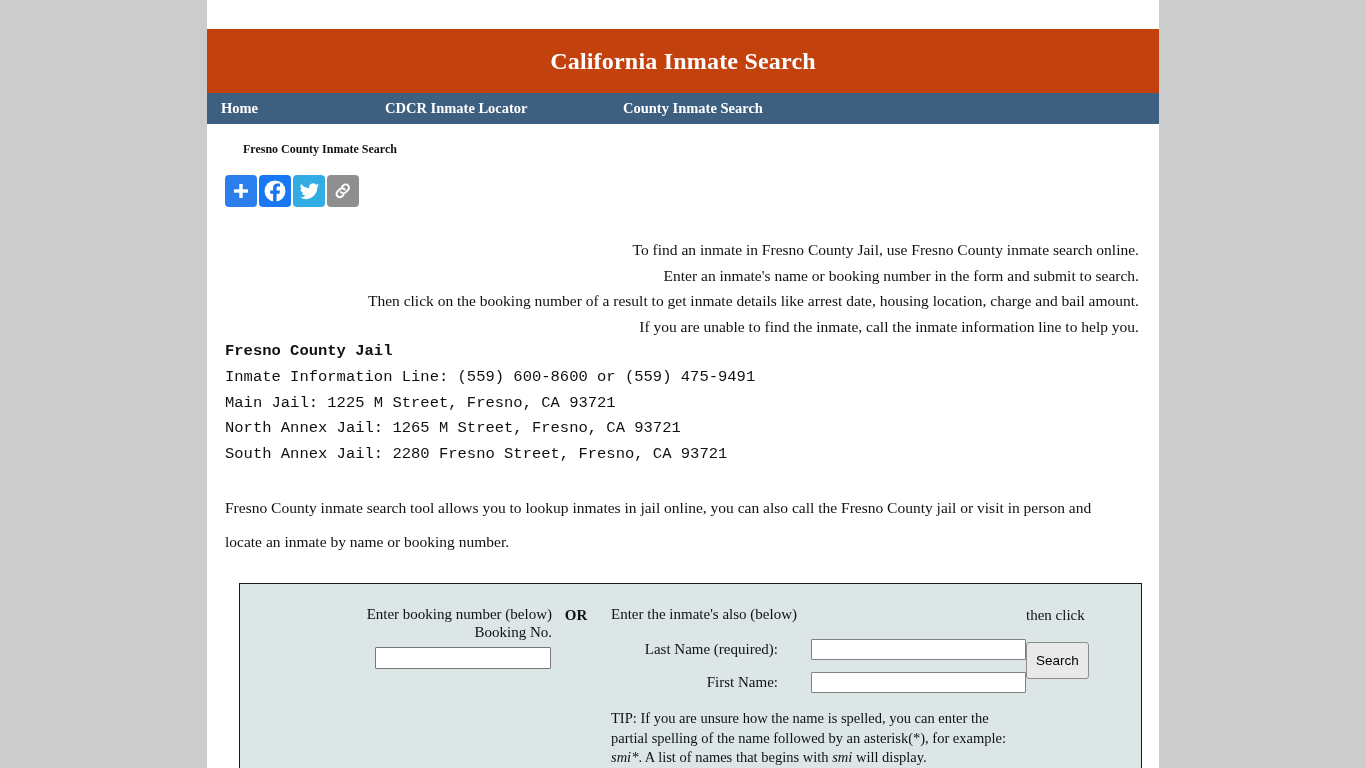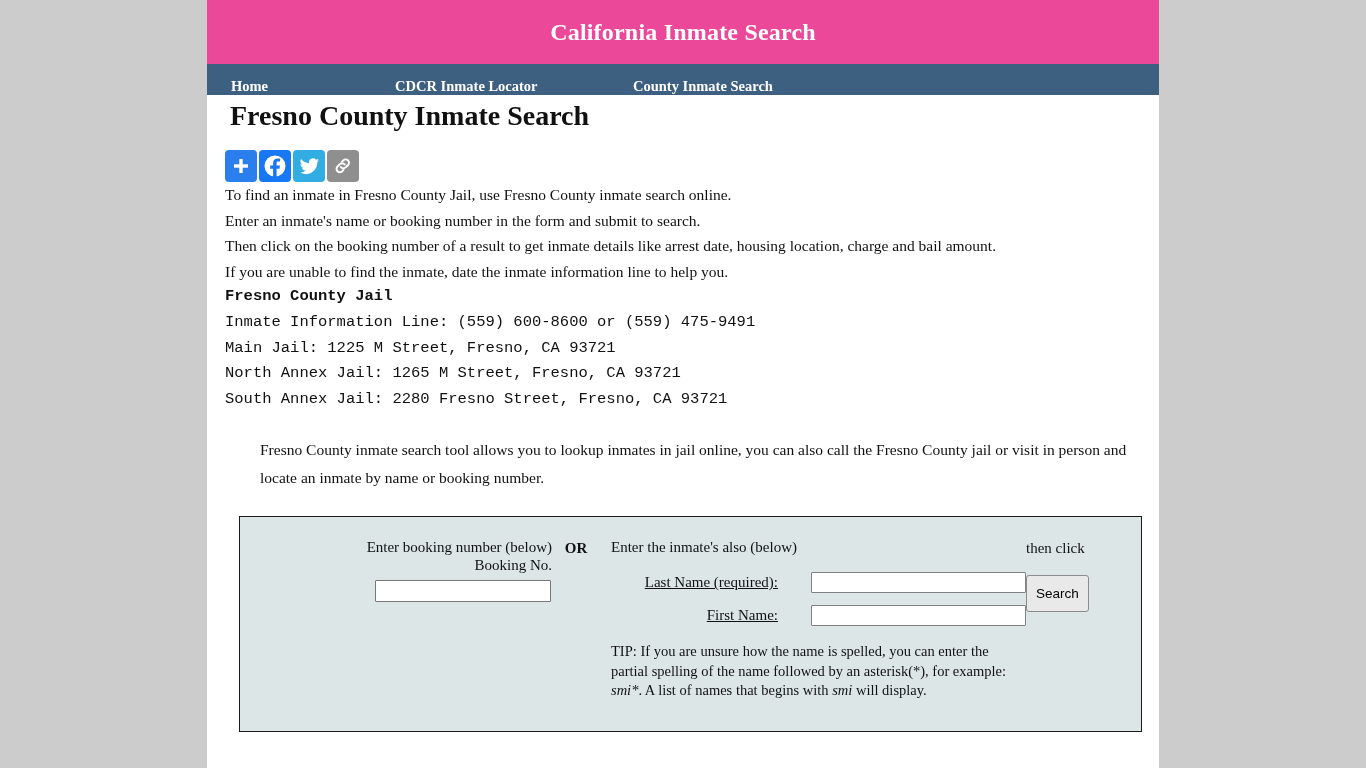--- a/index.html
+++ b/index.html
@@ -18,63 +18,64 @@
     position: absolute;
     left: 207px;
     top: 0;
     width: 952px;
     min-height: 768px;
     background: #ffffff;
   }
 
   
   .site-header {
-    background: #ec4899;
+    background: #c2410c;
     height: 64px;
     display: flex;
     align-items: center;
     justify-content: center;
+    margin-top: 29px;
   }
   .site-title {
     color: #ffffff;
     font-size: 24px;
     font-weight: bold;
     letter-spacing: 0.2px;
     font-family: "Liberation Serif", "DejaVu Serif", serif;
   }
 
   
   .site-nav {
     background: #3d5f80;
     height: 31px;
     display: flex;
-    align-items: flex-end;
-    padding-left: 24px;
+    align-items: center;
+    padding-left: 14px;
   }
   .nav-item {
     color: #ffffff;
     font-size: 14.5px;
     font-weight: bold;
     text-decoration: none;
     white-space: nowrap;
     cursor: pointer;
     font-family: "Liberation Serif", "DejaVu Serif", serif;
   }
   .nav-item.n0 { width: 164px; }
   .nav-item.n1 { width: 238px; }
   .nav-item.n2 { width: auto; }
 
   
   .content {
     padding: 0 20px 0 18px;
   }
 
   .page-title {
-    margin: 5px;
-    font-size: 28px;
+    margin: 18px;
+    font-size: 12px;
     font-weight: bold;
     color: #111111;
     font-family: "Liberation Serif", "DejaVu Serif", serif;
   }
 
   
   .share-row {
     margin-top: 18px;
     display: flex;
     gap: 2px;
@@ -89,40 +90,41 @@
     justify-content: center;
     cursor: pointer;
   }
   .share-addthis { background: #2a7fec; }
   .share-facebook { background: #1877f2; }
   .share-twitter { background: #32ade3; }
   .share-link { background: #8f8f8f; }
 
   
   .intro-lines {
+    margin-top: 30px;
+    text-align: right;
   }
   .intro-lines p,
   .jail-block p,
   .tool-para {
     margin: 0 0 0 0;
     font-size: 15.5px;
     line-height: 25.6px;
     color: #111111;
   }
   .jail-block {
     font-family: Liberation Mono, monospace;
   }
   .jail-block .jail-name {
     font-weight: bold;
   }
   .tool-para {
     margin-top: 24px;
-    line-height: 28px;
+    line-height: 34px;
     max-width: 900px;
-    margin-left: 35px;
   }
 
   
   .search-box {
     margin-top: 24px;
     margin-left: 14px;
     width: 903px;
     background: #dde6e7;
     border: 1px solid #1b1b1b;
     padding: 20px 0 30px 0;
@@ -189,21 +191,20 @@
     align-items: center;
     margin-bottom: 12px;
   }
   .name-row .rlabel {
     width: 200px;
     flex: none;
     text-align: right;
     padding-right: 33px;
     font-size: 15px;
     color: #111111;
-    text-decoration: underline;
   }
   .name-input {
     width: 215px;
     height: 21px;
     background: #ffffff;
     border: 1px solid #808080;
     border-radius: 1px;
     font-size: 13px;
     padding: 0 3px;
     font-family: "Liberation Serif", "DejaVu Serif", serif;
@@ -276,21 +277,21 @@
             <path d="M13.9 10.4a3.6 3.6 0 0 0-5.3-.4L6 12.6a3.6 3.6 0 0 0 5.1 5.1l1.5-1.5"></path>
           </g>
         </svg>
       </div>
     </div>
 
     <div class="intro-lines">
       <p>To find an inmate in Fresno County Jail, use Fresno County inmate search online.</p>
       <p>Enter an inmate's name or booking number in the form and submit to search.</p>
       <p>Then click on the booking number of a result to get inmate details like arrest date, housing location, charge and bail amount.</p>
-      <p>If you are unable to find the inmate, date the inmate information line to help you.</p>
+      <p>If you are unable to find the inmate, call the inmate information line to help you.</p>
     </div>
 
     <div class="jail-block">
       <p class="jail-name">Fresno County Jail</p>
       <p>Inmate Information Line: (559) 600-8600 or (559) 475-9491</p>
       <p>Main Jail: 1225 M Street, Fresno, CA 93721</p>
       <p>North Annex Jail: 1265 M Street, Fresno, CA 93721</p>
       <p>South Annex Jail: 2280 Fresno Street, Fresno, CA 93721</p>
     </div>
 

